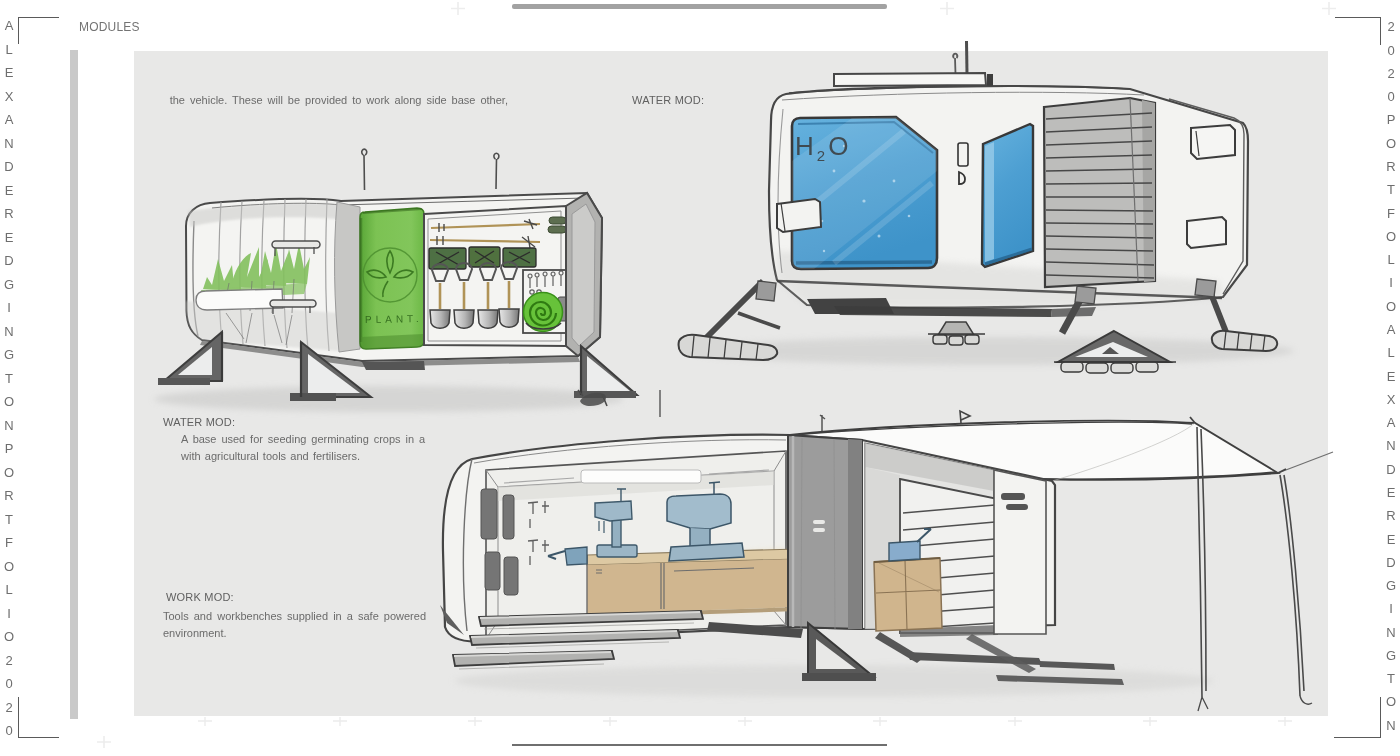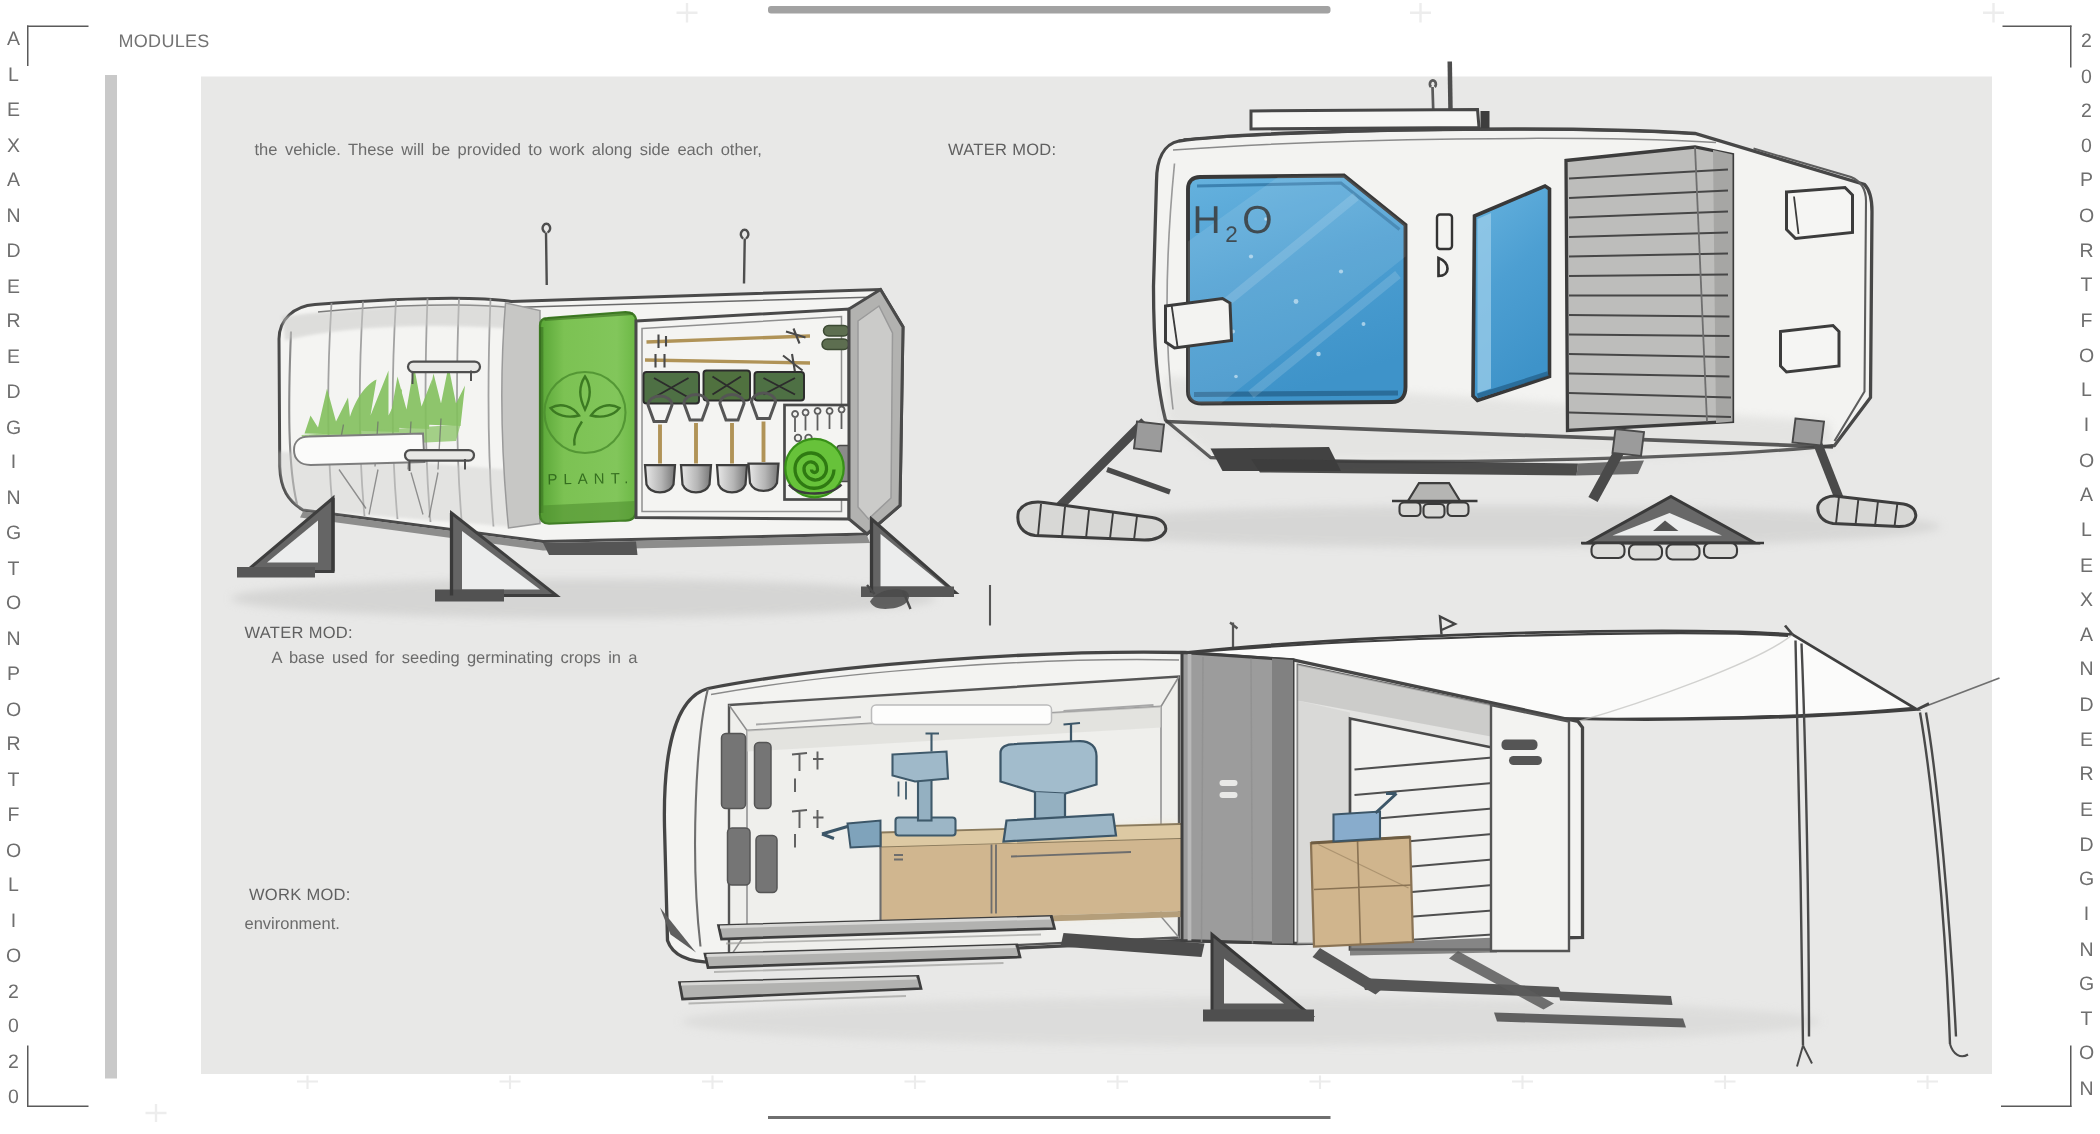--- a/index.html
+++ b/index.html
@@ -81,29 +81,31 @@
 <div class="vl" style="left:1382px;top:601.3px">I</div>
 <div class="vl" style="left:1382px;top:624.6px">N</div>
 <div class="vl" style="left:1382px;top:647.9px">G</div>
 <div class="vl" style="left:1382px;top:671.1px">T</div>
 <div class="vl" style="left:1382px;top:694.4px">O</div>
 <div class="vl" style="left:1382px;top:717.7px">N</div>
 <div id="sidebar"></div>
 <div id="modules">MODULES</div>
 <div id="content">
 <div class="bt" style="left:35.7px;top:39px">
- <div id="p1l2" style="word-spacing:1.92px;height:20px;line-height:20px">the vehicle. These will be provided to work along side each other,</div>
+ <div id="p1l2" style="word-spacing:1.92px;height:20px;line-height:20px">the vehicle. These will be provided to work along side base other,</div>
 </div>
 <div class="hd" style="left:498px;top:42.5px">WATER MOD:</div>
 <div class="hd" style="left:29px;top:364.5px">WATER MOD:</div>
 <div class="bt" style="left:47px;top:380px">
  <div id="p3l1" style="word-spacing:1.84px">A base used for seeding germinating crops in a</div>
+ <div id="p3l3" style="word-spacing:1.19px">with agricultural tools and fertilisers.</div>
 </div>
 <div class="hd" style="left:32px;top:539.5px">WORK MOD:</div>
 <div class="bt" style="left:29px;top:557px">
+ <div id="p4l1" style="word-spacing:2.02px">Tools and workbenches supplied in a safe powered</div>
  <div id="p4l2">environment.</div>
 </div>
 <svg width="1194" height="665" viewBox="0 0 1194 665" style="position:absolute;left:0;top:0;overflow:visible">
 <defs>
 <linearGradient id="bluewin" x1="0" y1="0" x2="0.3" y2="1">
  <stop offset="0" stop-color="#66b2de"></stop>
           <stop offset="0.5" stop-color="#4d9fd2"></stop>
           <stop offset="1" stop-color="#3e93c9"></stop>
 </linearGradient>
 <linearGradient id="greendoor" x1="0" y1="0" x2="1" y2="0">

